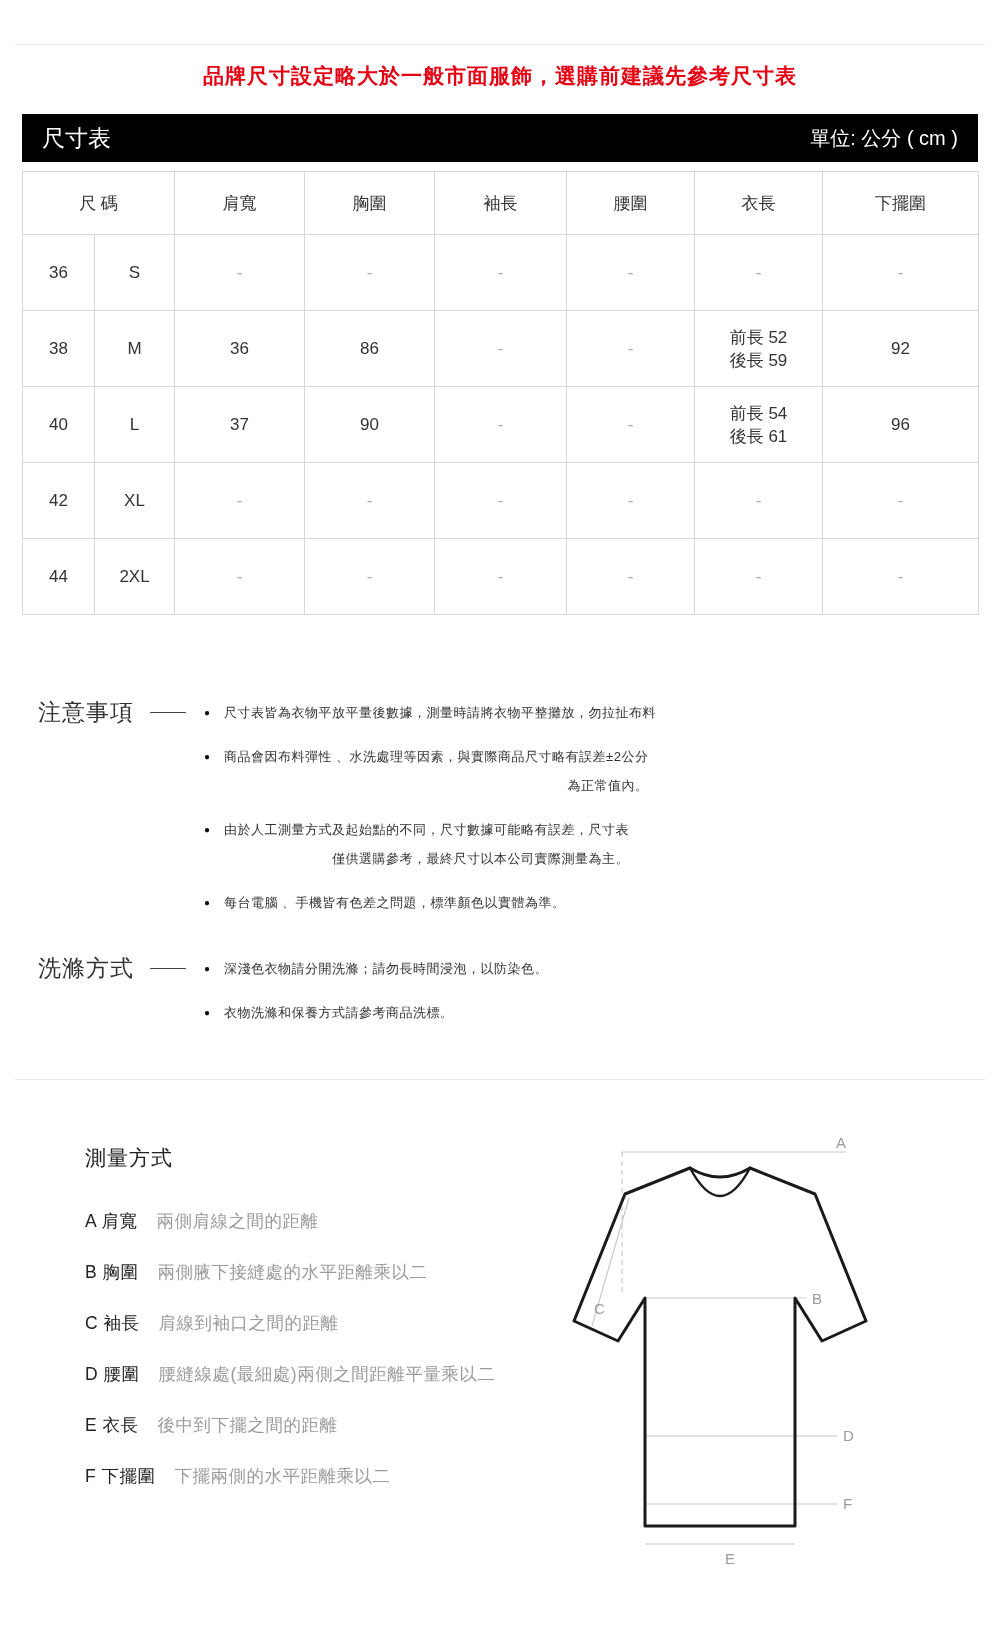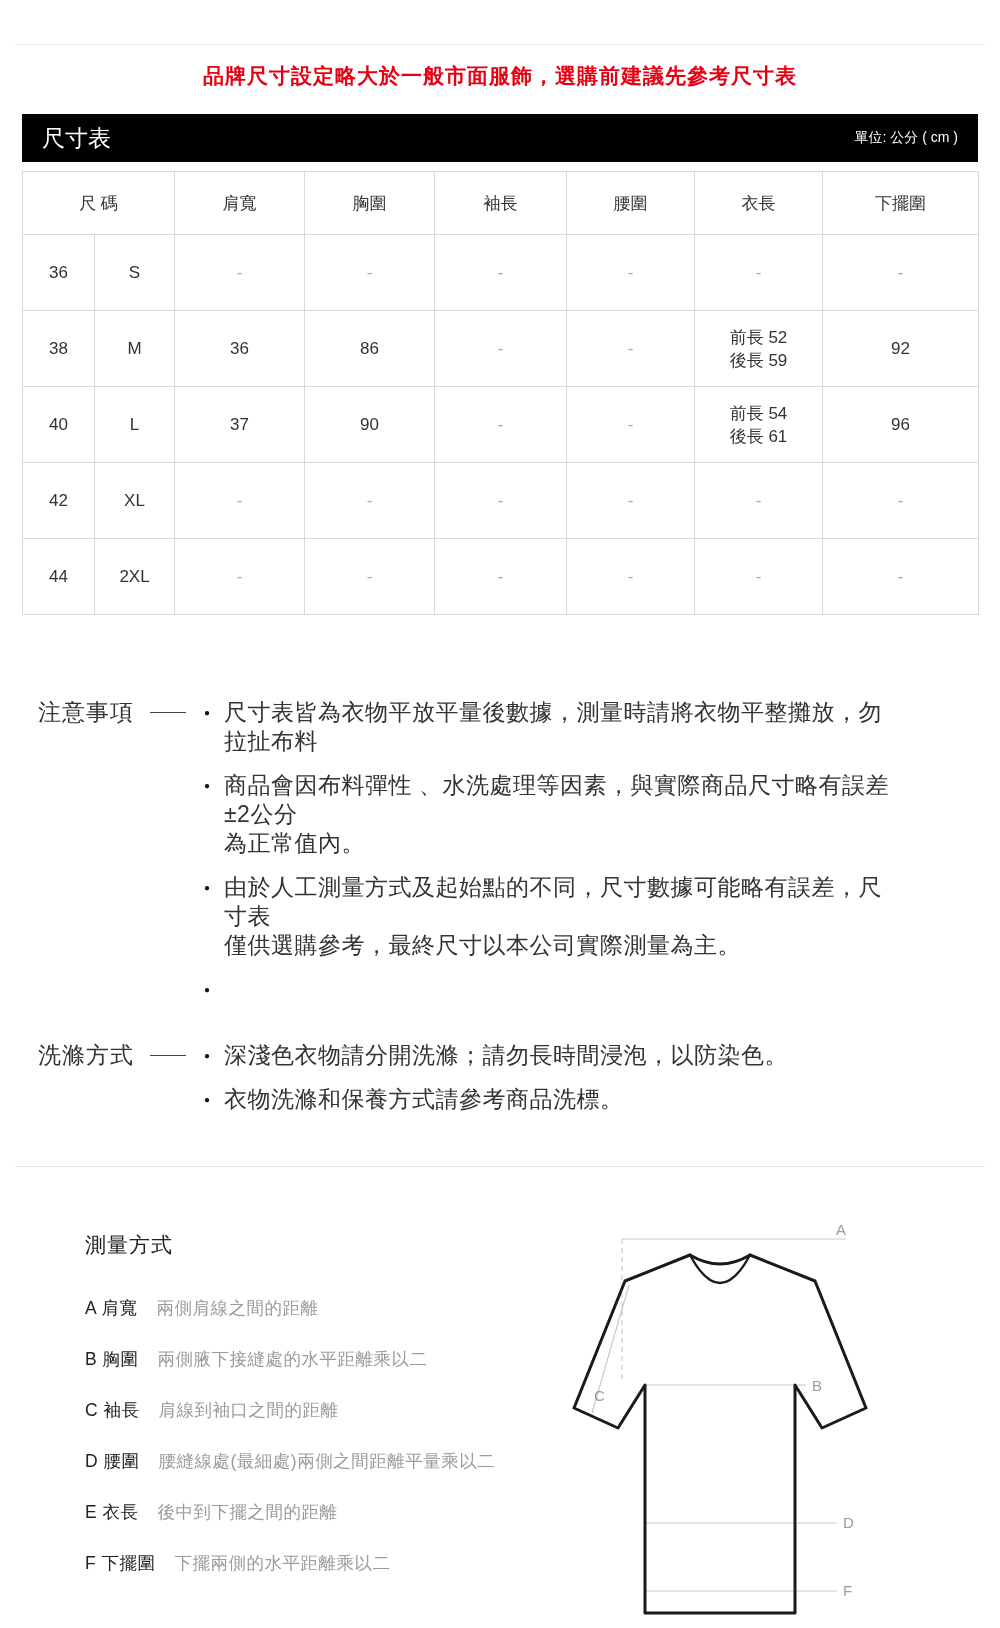--- a/index.html
+++ b/index.html
@@ -26,21 +26,21 @@
     margin: 24px 22px 0 22px;
     height: 48px;
     background: #000000;
     color: #ffffff;
     display: flex;
     align-items: center;
     justify-content: space-between;
     padding: 0 20px;
   }
   .size-chart-header .title { font-size: 23px; font-weight: 400; }
-  .size-chart-header .unit  { font-size: 14px; font-weight: 400; }
+  .size-chart-header .unit  { font-size: 20px; font-weight: 400; }
 
   table.size-table {
     margin: 9px 22px 0 22px;
     width: 956px;
     border-collapse: collapse;
     table-layout: fixed;
   }
   .size-table th, .size-table td {
     border: 1px solid #d8d8d8;
     text-align: center;
@@ -80,25 +80,26 @@
   }
   .note-item:last-child { margin-bottom: 0; }
   .bullet {
     flex: none;
     width: 20px;
     font-size: 10px;
     line-height: 29px;
     color: #111;
   }
   .note-text {
-    font-size: 23px;
+    font-size: 13px;
     line-height: 29px;
     color: #333;
     white-space: pre-line;
     letter-spacing: 0.5px;
+    text-align: right;
   }
   .washing-section { margin-top: 36px; }
 
   .page-divider {
     margin: 52px 15px 0 15px;
     border-top: 1px solid #e8e8e8;
   }
 
   .measure-section {
     display: flex;
@@ -226,20 +227,21 @@
       <span class="note-text">商品會因布料彈性 、水洗處理等因素，與實際商品尺寸略有誤差±2公分
 為正常值內。</span>
     </div>
     <div class="note-item">
       <span class="bullet">●</span>
       <span class="note-text">由於人工測量方式及起始點的不同，尺寸數據可能略有誤差，尺寸表
 僅供選購參考，最終尺寸以本公司實際測量為主。</span>
     </div>
     <div class="note-item">
       <span class="bullet">●</span>
+      <span class="note-text">每台電腦 、手機皆有色差之問題，標準顏色以實體為準。</span>
     </div>
   </div>
 </div>
 
 <div class="note-section washing-section">
   <div class="section-heading">洗滌方式</div>
   <div class="heading-dash"></div>
   <div class="note-list">
     <div class="note-item">
       <span class="bullet">●</span>

